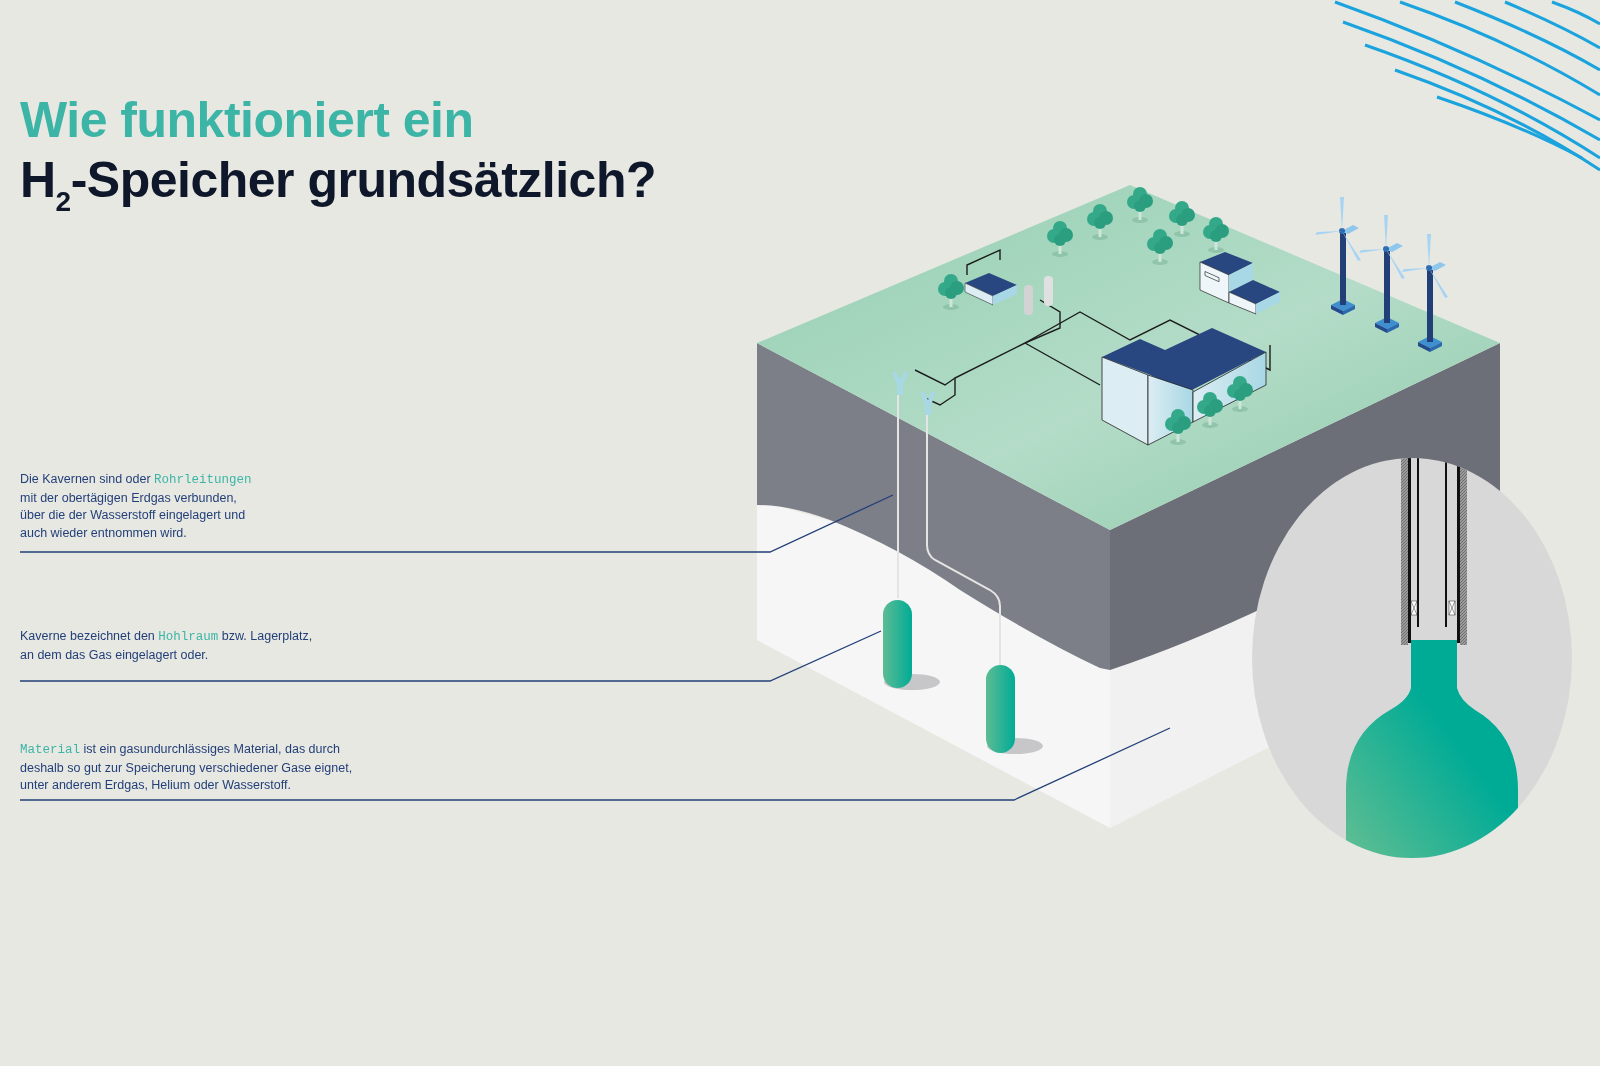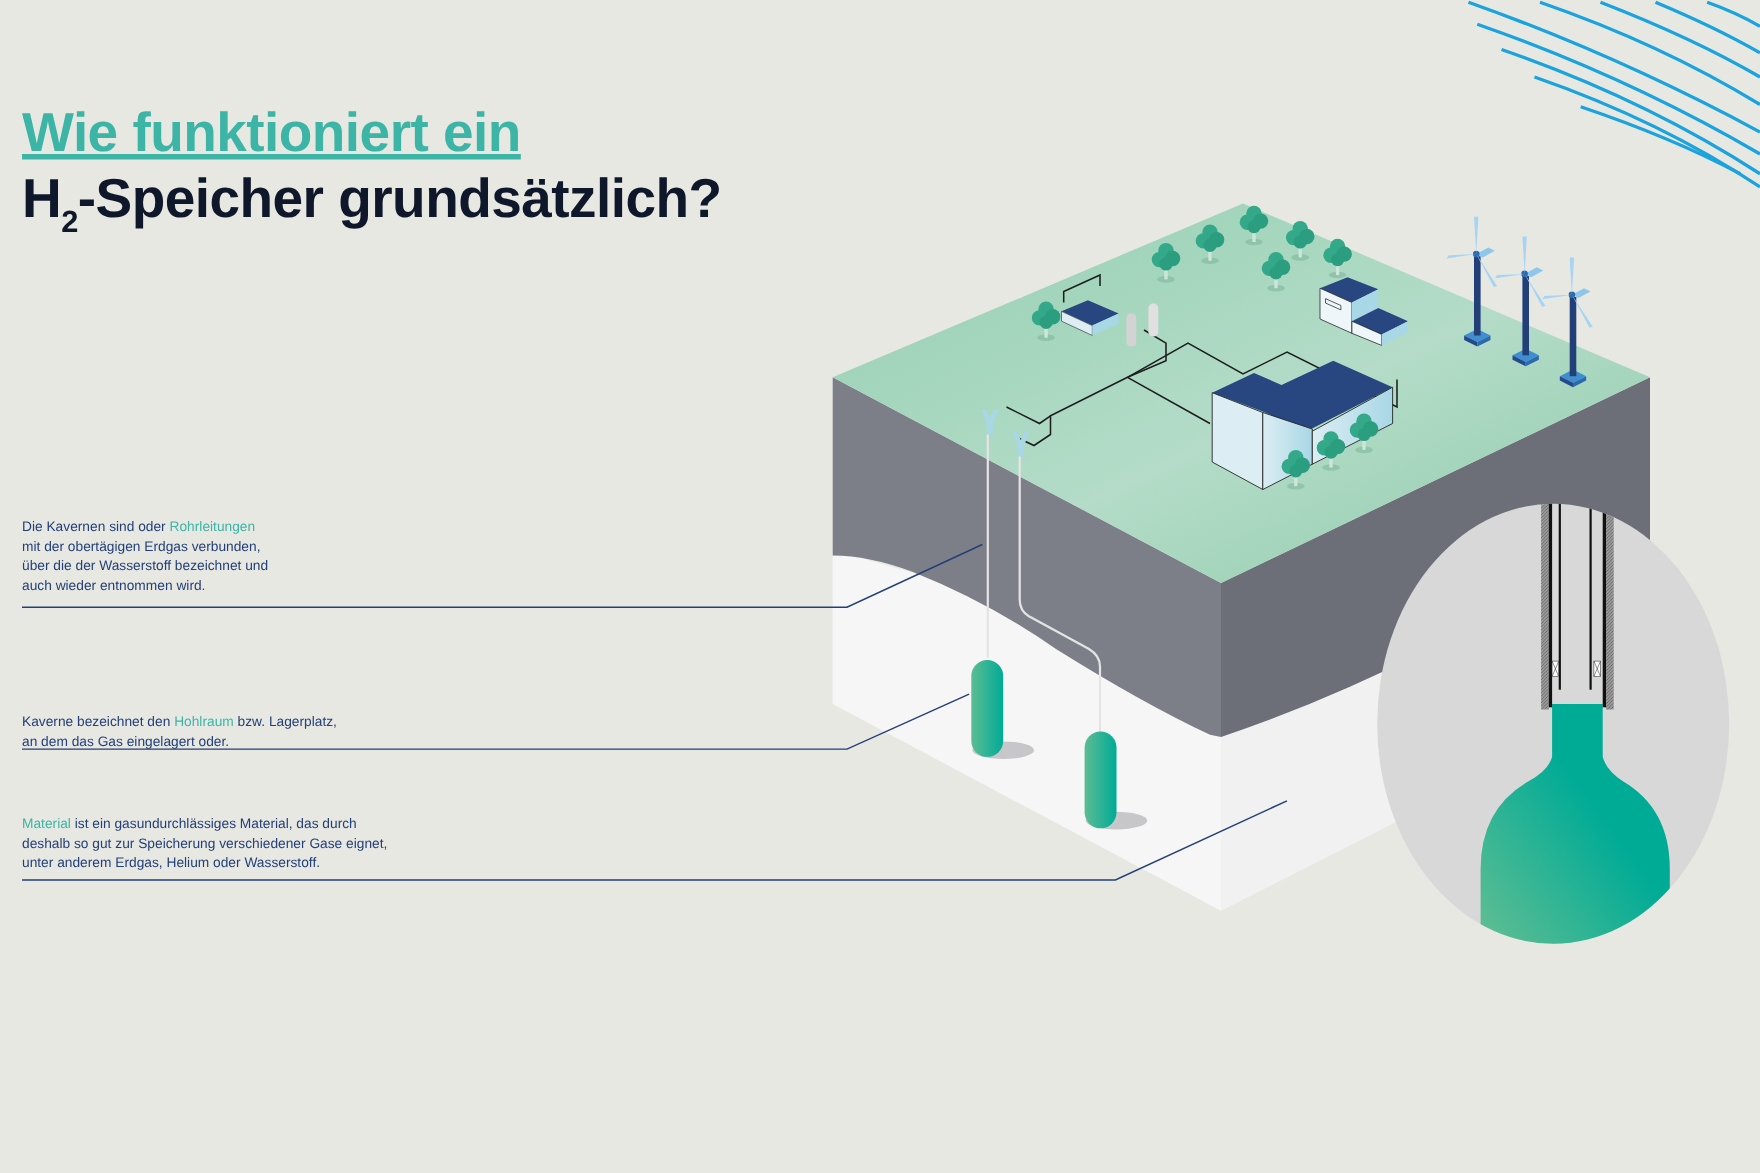--- a/index.html
+++ b/index.html
@@ -3,25 +3,25 @@
 <meta charset="utf-8">
 <style>
   html, body { margin: 0; padding: 0; }
   body {
     width: 1600px; height: 1066px; overflow: hidden;
     background: #e8e8e3;
     font-family: "Liberation Sans", sans-serif;
     position: relative;
   }
   .title { position: absolute; left: 20px; top: 90px; margin: 0; font-weight: 700; letter-spacing: -0.5px; }
-  .title .l1 { display: block; color: #3cb5a6; font-size: 50px; line-height: 60px; text-decoration: underline; }
+  .title .l1 { display: block; color: #3cb5a6; font-size: 50px; line-height: 60px; }
   .title .l2 { display: block; color: #0f172a; font-size: 50px; line-height: 60px; }
   .title sub { font-size: 28px; vertical-align: -14px; line-height: 0; }
   .caption { position: absolute; left: 20px; color: #223f78; font-size: 12.5px; line-height: 17.5px; }
-  .caption .hl { color: #3cb5a6; }
+  .caption .hl { color: #3cb5a6; font-family: Liberation Mono, monospace; }
   #illus { position: absolute; left: 0; top: 0; }
 </style>
 </head>
 <body>
 
 <svg id="illus" width="1600" height="1066" viewBox="0 0 1600 1066" xmlns="http://www.w3.org/2000/svg">
   <defs>
     <linearGradient id="grass" x1="0" y1="0" x2="1" y2="1">
       <stop offset="0" stop-color="#93cfb1"></stop>
       <stop offset="0.55" stop-color="#b4dcc8"></stop>
@@ -182,25 +182,25 @@
 </svg>
 
 <h1 class="title">
   <span class="l1">Wie funktioniert ein</span>
   <span class="l2"><span>H</span><sub>2</sub><span>-Speicher grundsätzlich?</span></span>
 </h1>
 
 <div class="caption" style="top:471px">
   <div><span>Die Kavernen sind oder </span><span class="hl">Rohrleitungen</span></div>
   <div>mit der obertägigen Erdgas verbunden,</div>
-  <div>über die der Wasserstoff bezeichnet und</div>
+  <div>über die der Wasserstoff eingelagert und</div>
   <div>auch wieder entnommen wird.</div>
 </div>
 
-<div class="caption" style="top:648px">
+<div class="caption" style="top:628px">
   <div><span>Kaverne bezeichnet den </span><span class="hl">Hohlraum</span><span> bzw. Lagerplatz,</span></div>
   <div>an dem das Gas eingelagert oder.</div>
 </div>
 
 <div class="caption" style="top:741px">
   <div><span class="hl">Material</span><span> ist ein gasundurchlässiges Material, das durch</span></div>
   <div>deshalb so gut zur Speicherung verschiedener Gase eignet,</div>
   <div>unter anderem Erdgas, Helium oder Wasserstoff.</div>
 </div>
 

